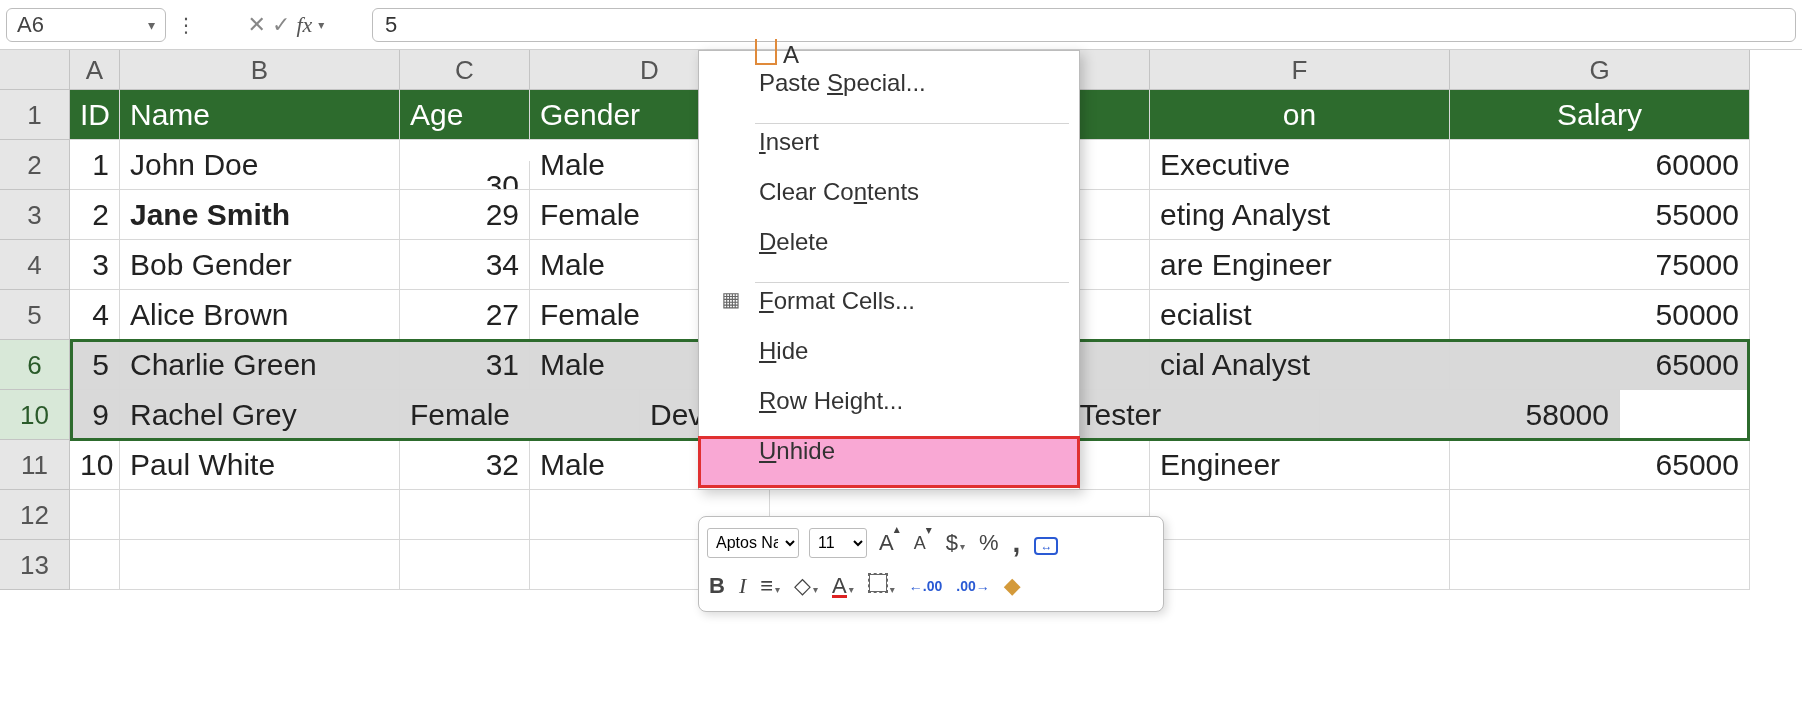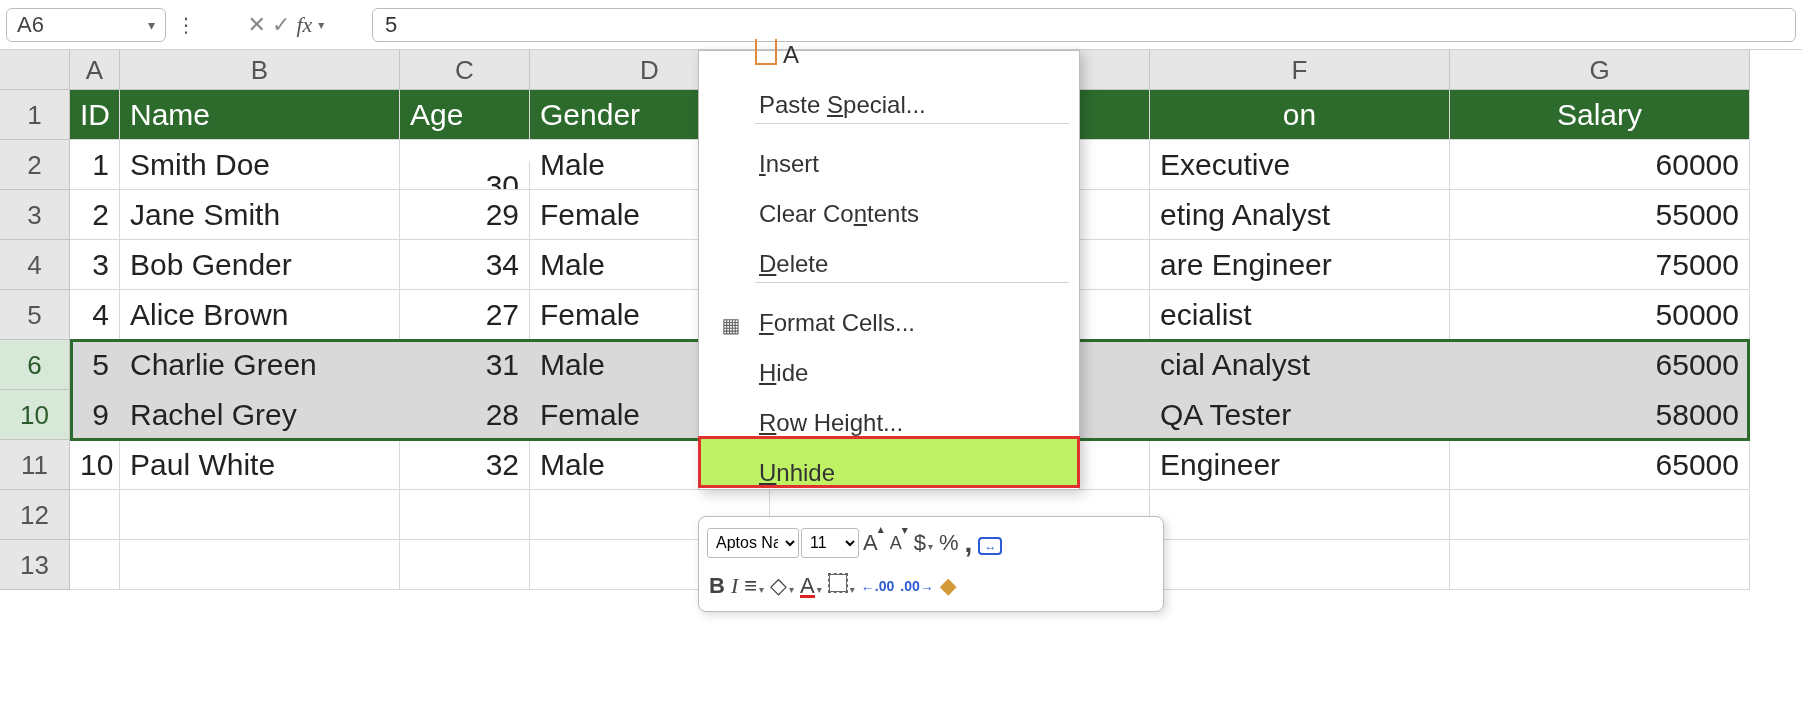--- a/index.html
+++ b/index.html
@@ -125,30 +125,30 @@
     height:440px;
     background:#fff;
     border:1px solid #bcbcbc;
     box-shadow: 4px 4px 12px rgba(0,0,0,0.2);
     z-index:50;
     padding:2px 0 6px 0;
   }
   .ctx-item {
     height:50px;
     display:flex;
-    align-items:flex-end;
+    align-items:flex-start;
     padding-left:60px;
     font-size:24px;
     color:#333;
     position:relative;
   }
   .ctx-item.highlight {
     outline:3px solid #e03030;
     outline-offset:-2px;
-    background:#bef264;
+    background:#f9a8d4;
     z-index:2;
   }
   .ctx-item .u { text-decoration: underline; }
   .ctx-sep {
     height:1px; background:#d4d4d4;
     margin:4px 10px 4px 56px;
   }
   .ctx-icon {
     position:absolute; left:18px; width:28px; text-align:center;
     font-size:20px; color:#666;
@@ -176,21 +176,21 @@
     background:#fff;
     border:1px solid #bcbcbc;
     border-radius:8px;
     box-shadow: 3px 3px 10px rgba(0,0,0,0.15);
     z-index:50;
     padding:6px 8px;
     display:flex;
     flex-direction:column;
     gap:4px;
   }
-  .mt-row { display:flex; align-items:center; gap:2px; height:40px;}
+  .mt-row { display:flex; align-items:center; gap:10px; height:40px;}
   .mt-select {
     border:1px solid #bcbcbc; border-radius:3px;
     height:30px; font-size:16px; padding:2px 4px;
     background:#fff;
   }
   .mt-btn { font-size:22px; color:#444; padding:0 2px; position:relative;}
   .mt-btn sup { font-size:12px; position:relative; top:-8px;}
   .underA { border-bottom:3px solid #d22; padding-bottom:0px; display:inline-block; line-height:18px;}
   .tiny-chev { font-size:10px; color:#666; margin-left:2px;}
   .border-icon {
@@ -254,30 +254,30 @@
         <div class="cell" style="width: 50px; text-align: left;">ID</div>
         <div class="cell" style="width: 280px; text-align: left;">Name</div>
         <div class="cell" style="width: 130px; text-align: left;">Age</div>
         <div class="cell" style="width: 240px; text-align: left;">Gender</div>
         <div class="cell" style="width: 380px; text-align: left;"></div>
         <div class="cell" style="width: 300px; text-align: center;">on</div>
         <div class="cell" style="width: 300px; text-align: center;">Salary</div>
       </div>
       <div class="g-row ">
         <div class="cell right" style="width: 50px;">1</div>
-        <div class="cell" style="width: 280px;">Smith Doe</div>
+        <div class="cell" style="width: 280px;">John Doe</div>
         <div class="cell right" style="width: 130px; margin-top: 21px;">30</div>
         <div class="cell" style="width: 240px;">Male</div>
         <div class="cell" style="width: 380px;"></div>
         <div class="cell" style="width: 300px;">Executive</div>
         <div class="cell right" style="width: 300px;">60000</div>
       </div>
       <div class="g-row ">
         <div class="cell right" style="width: 50px;">2</div>
-        <div class="cell" style="width: 280px;">Jane Smith</div>
+        <div class="cell" style="width: 280px; font-weight: bold;">Jane Smith</div>
         <div class="cell right" style="width: 130px;">29</div>
         <div class="cell" style="width: 240px;">Female</div>
         <div class="cell" style="width: 380px;"></div>
         <div class="cell" style="width: 300px;">eting Analyst</div>
         <div class="cell right" style="width: 300px;">55000</div>
       </div>
       <div class="g-row ">
         <div class="cell right" style="width: 50px;">3</div>
         <div class="cell" style="width: 280px;">Bob Gender</div>
         <div class="cell right" style="width: 130px;">34</div>
@@ -300,21 +300,20 @@
         <div class="cell" style="width: 280px;">Charlie Green</div>
         <div class="cell right" style="width: 130px;">31</div>
         <div class="cell" style="width: 240px;">Male</div>
         <div class="cell" style="width: 380px;"></div>
         <div class="cell" style="width: 300px;">cial Analyst</div>
         <div class="cell right" style="width: 300px;">65000</div>
       </div>
       <div class="g-row sel-row">
         <div class="cell right" style="width: 50px;">9</div>
         <div class="cell" style="width: 280px;">Rachel Grey</div>
-        <div class="cell right" style="width: 130px;">28</div>
         <div class="cell" style="width: 240px;">Female</div>
         <div class="cell" style="width: 380px;">Development</div>
         <div class="cell" style="width: 300px;">QA Tester</div>
         <div class="cell right" style="width: 300px;">58000</div>
       </div>
       <div class="g-row ">
         <div class="cell right" style="width: 50px;">10</div>
         <div class="cell" style="width: 280px;">Paul White</div>
         <div class="cell right" style="width: 130px;">32</div>
         <div class="cell" style="width: 240px;">Male</div>

